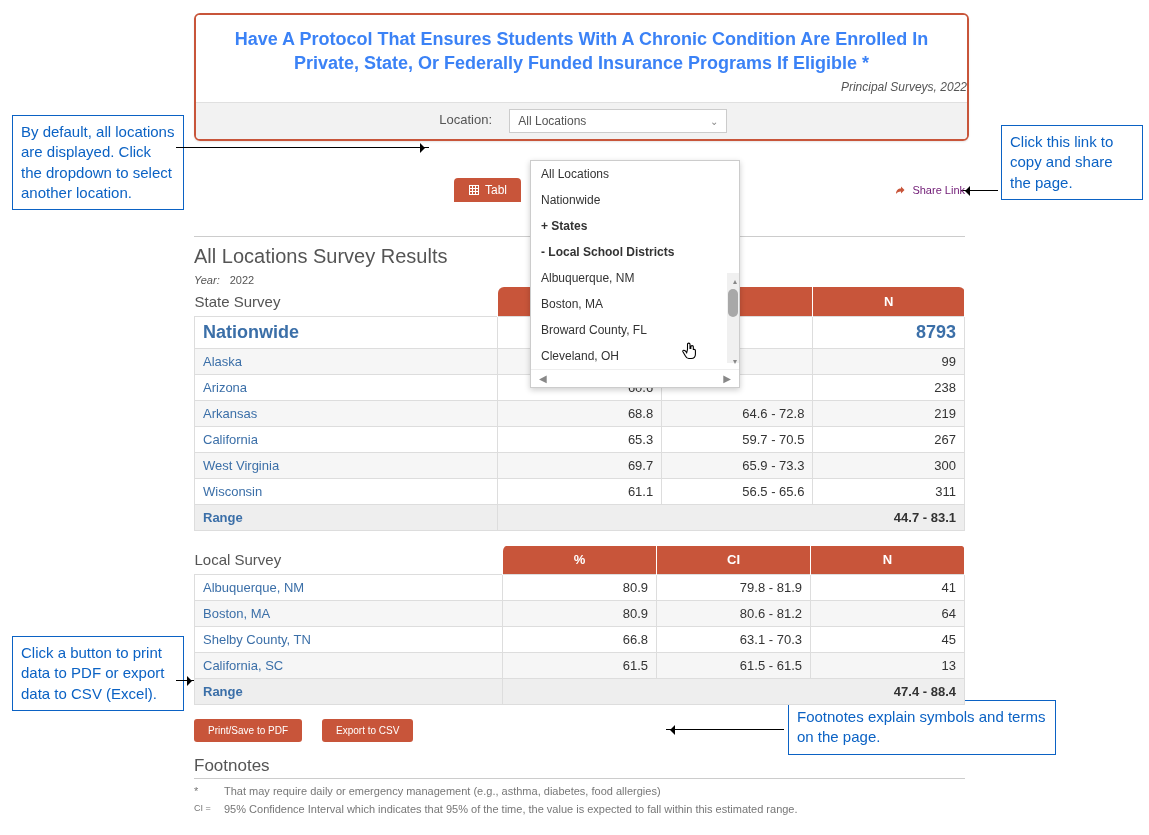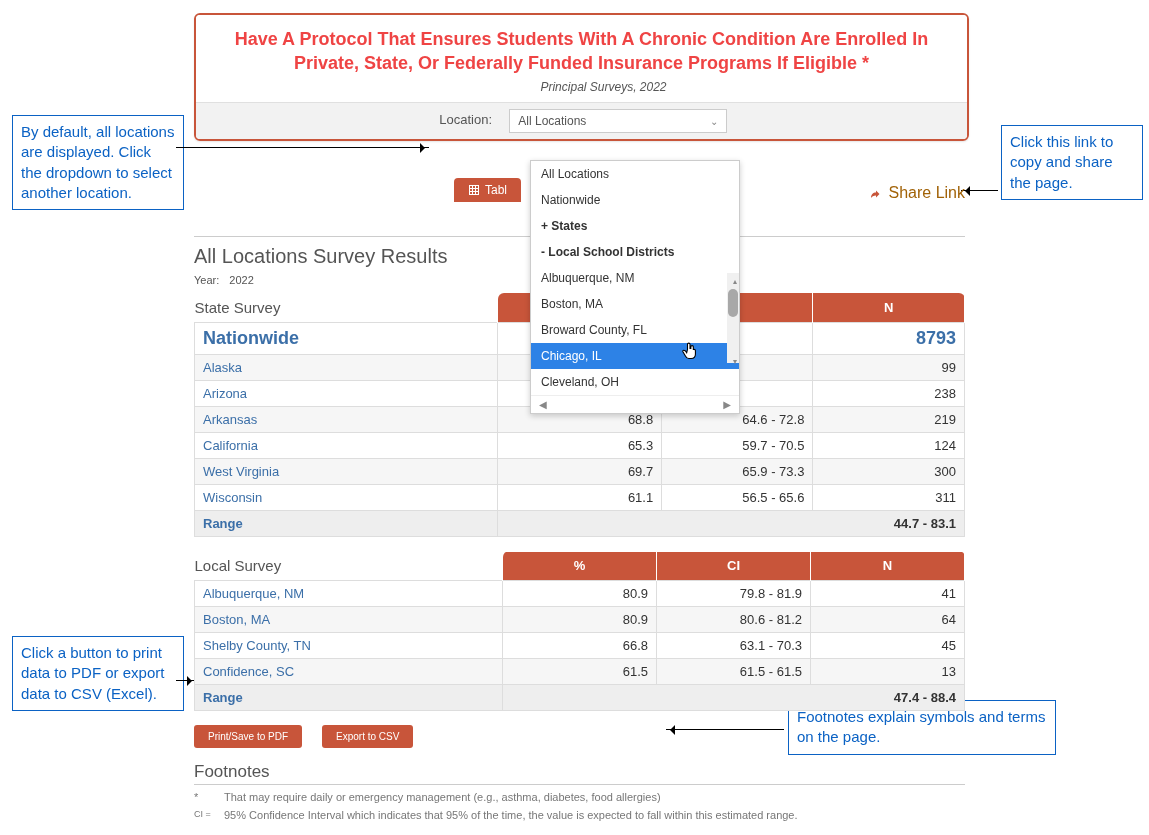--- a/index.html
+++ b/index.html
@@ -59,29 +59,29 @@
     padding: 5px 0;
     font-size: 14px;
   }
   .card-header .user-icon {
     display: inline-block;
     margin-right: 6px;
     vertical-align: -2px;
   }
   .card-title {
     background: #fff;
-    color: #ef4444;
+    color: #3b82f6;
     font-weight: 700;
     font-size: 18px;
     text-align: center;
     padding: 12px 30px 4px 30px;
     line-height: 1.35;
   }
   .card-sub {
-    text-align: center;
+    text-align: right;
     font-style: italic;
     color: #555;
     font-size: 12px;
     padding-bottom: 8px;
     padding-left: 44px;
   }
   .loc-bar {
     background: #f2f2f2;
     border-top: 1px solid #e0e0e0;
     padding: 6px 0;
@@ -133,44 +133,43 @@
     padding: 5px 14px;
     border-radius: 4px 4px 0 0;
     display: flex;
     align-items: center;
     gap: 5px;
   }
   .share-link {
     position: absolute;
     right: 0;
     top: 6px;
-    color: #a16207;
-    font-size: 16px;
+    color: #701a75;
+    font-size: 11px;
     cursor: pointer;
   }
   .share-link svg { vertical-align: -2px; margin-right: 3px; }
   .hr {
     border-top: 1px solid #ccc;
     margin-top: 28px;
   }
   .results-title {
     font-size: 20px;
     color: #555;
     margin-top: 8px;
   }
   .year-line {
     font-size: 11px;
     color: #555;
     margin-top: 6px;
   }
-  .year-line span:first-child { margin-right: 10px; }
+  .year-line span:first-child { margin-right: 10px; font-style: italic; }
   table.data {
     width: 100%;
     border-collapse: collapse;
-    margin-top: 6px;
     font-size: 13px;
   }
   table.data th {
     background: #c8553a;
     color: #fff;
     font-weight: 600;
     padding: 6px 8px;
     border: 1px solid #fff;
     border-bottom: none;
     font-size: 13px;
@@ -334,21 +333,20 @@
   </div>
 
   <div class="dropdown">
     <div class="opt">All Locations</div>
     <div class="opt">Nationwide</div>
     <div class="group">+  States</div>
     <div class="group">-   Local School Districts</div>
     <div class="opt sub">Albuquerque, NM</div>
     <div class="opt sub">Boston, MA</div>
     <div class="opt sub">Broward County, FL</div>
-    <div class="opt sub hl">Chicago, IL</div>
     <div class="opt sub">Cleveland, OH</div>
     <div class="hnav">
       <span>◀</span>
       <span>▶</span>
     </div>
     <div class="scroll-track"></div>
     <div class="scroll-thumb"></div>
     <div class="tri-up">▴</div>
     <div class="tri-down">▾</div>
   </div>
@@ -416,21 +414,21 @@
         <tr>
             <td>Arkansas</td>
             <td>68.8</td>
             <td>64.6 - 72.8</td>
             <td>219</td>
           </tr>
         <tr>
             <td>California</td>
             <td>65.3</td>
             <td>59.7 - 70.5</td>
-            <td>124</td>
+            <td>267</td>
           </tr>
         <tr>
             <td>West Virginia</td>
             <td>69.7</td>
             <td>65.9 - 73.3</td>
             <td>300</td>
           </tr>
         <tr>
             <td>Wisconsin</td>
             <td>61.1</td>
@@ -466,21 +464,21 @@
             <td>80.6 - 81.2</td>
             <td>64</td>
           </tr>
         <tr>
             <td>Shelby County, TN</td>
             <td>66.8</td>
             <td>63.1 - 70.3</td>
             <td>45</td>
           </tr>
         <tr>
-            <td>Confidence, SC</td>
+            <td>California, SC</td>
             <td>61.5</td>
             <td>61.5 - 61.5</td>
             <td>13</td>
           </tr>
         <tr class="range-row">
           <td>Range</td>
           <td colspan="3">47.4 - 88.4</td>
         </tr>
       </tbody>
     </table>

